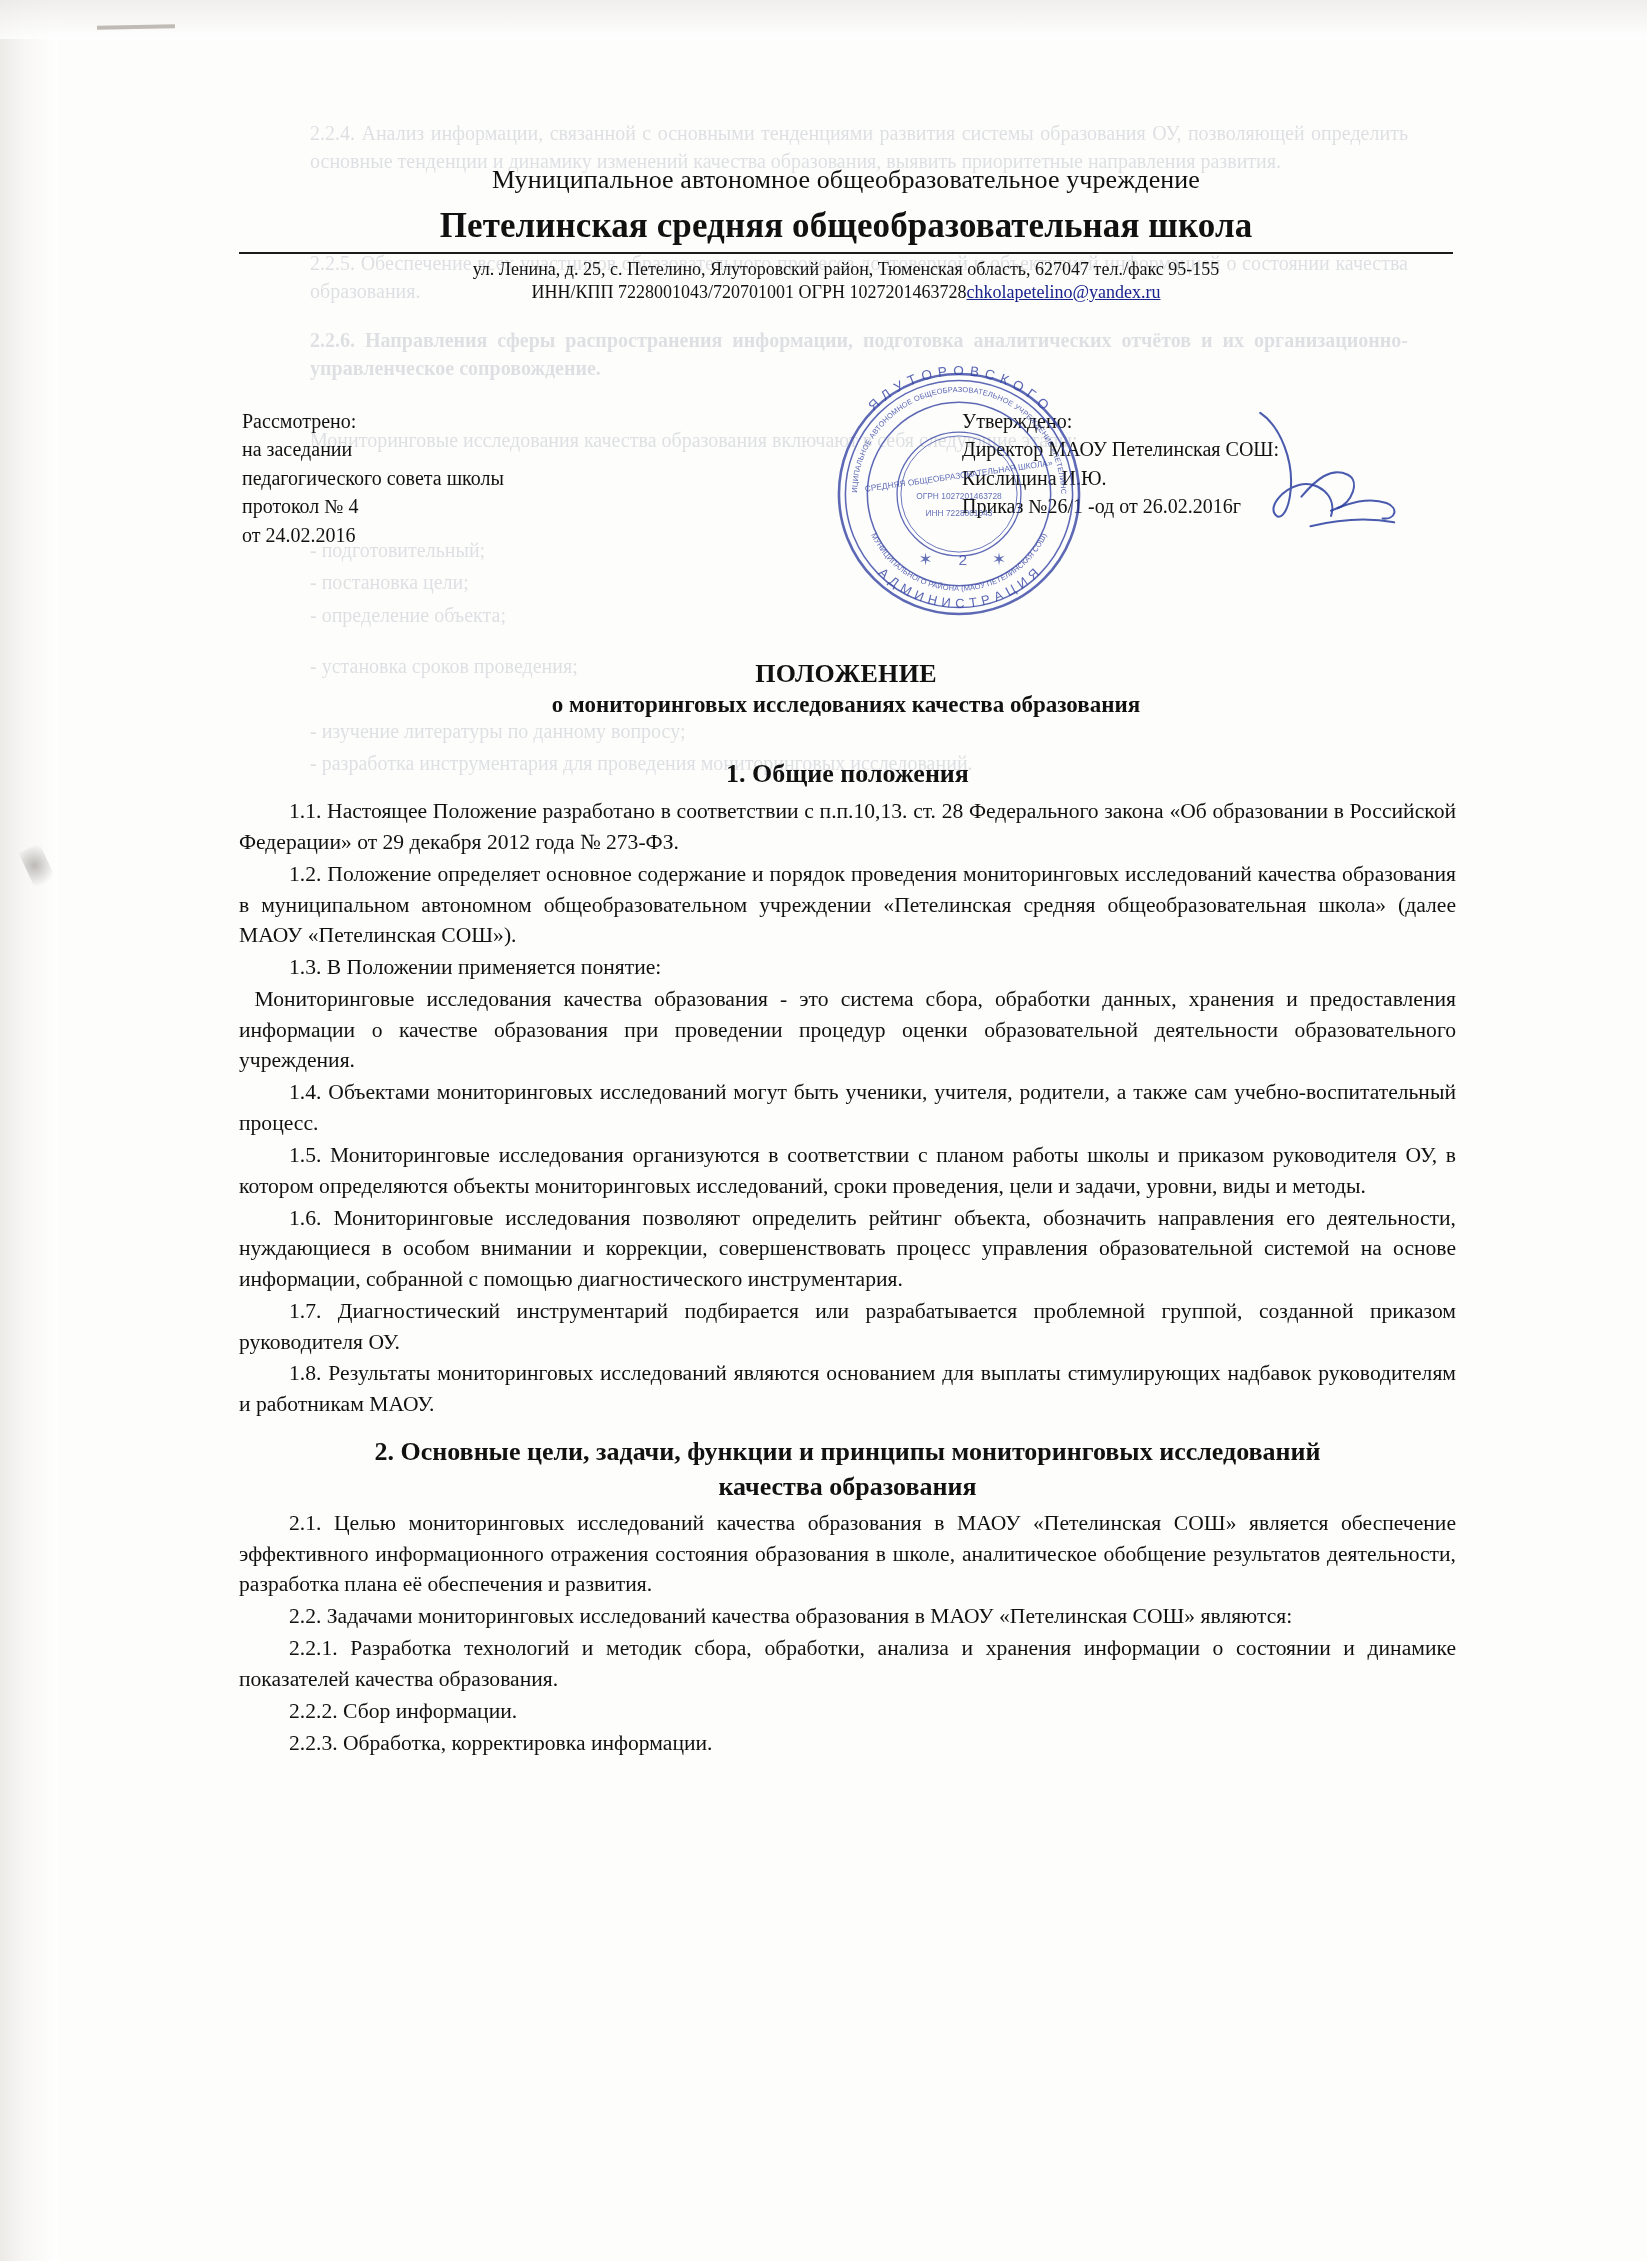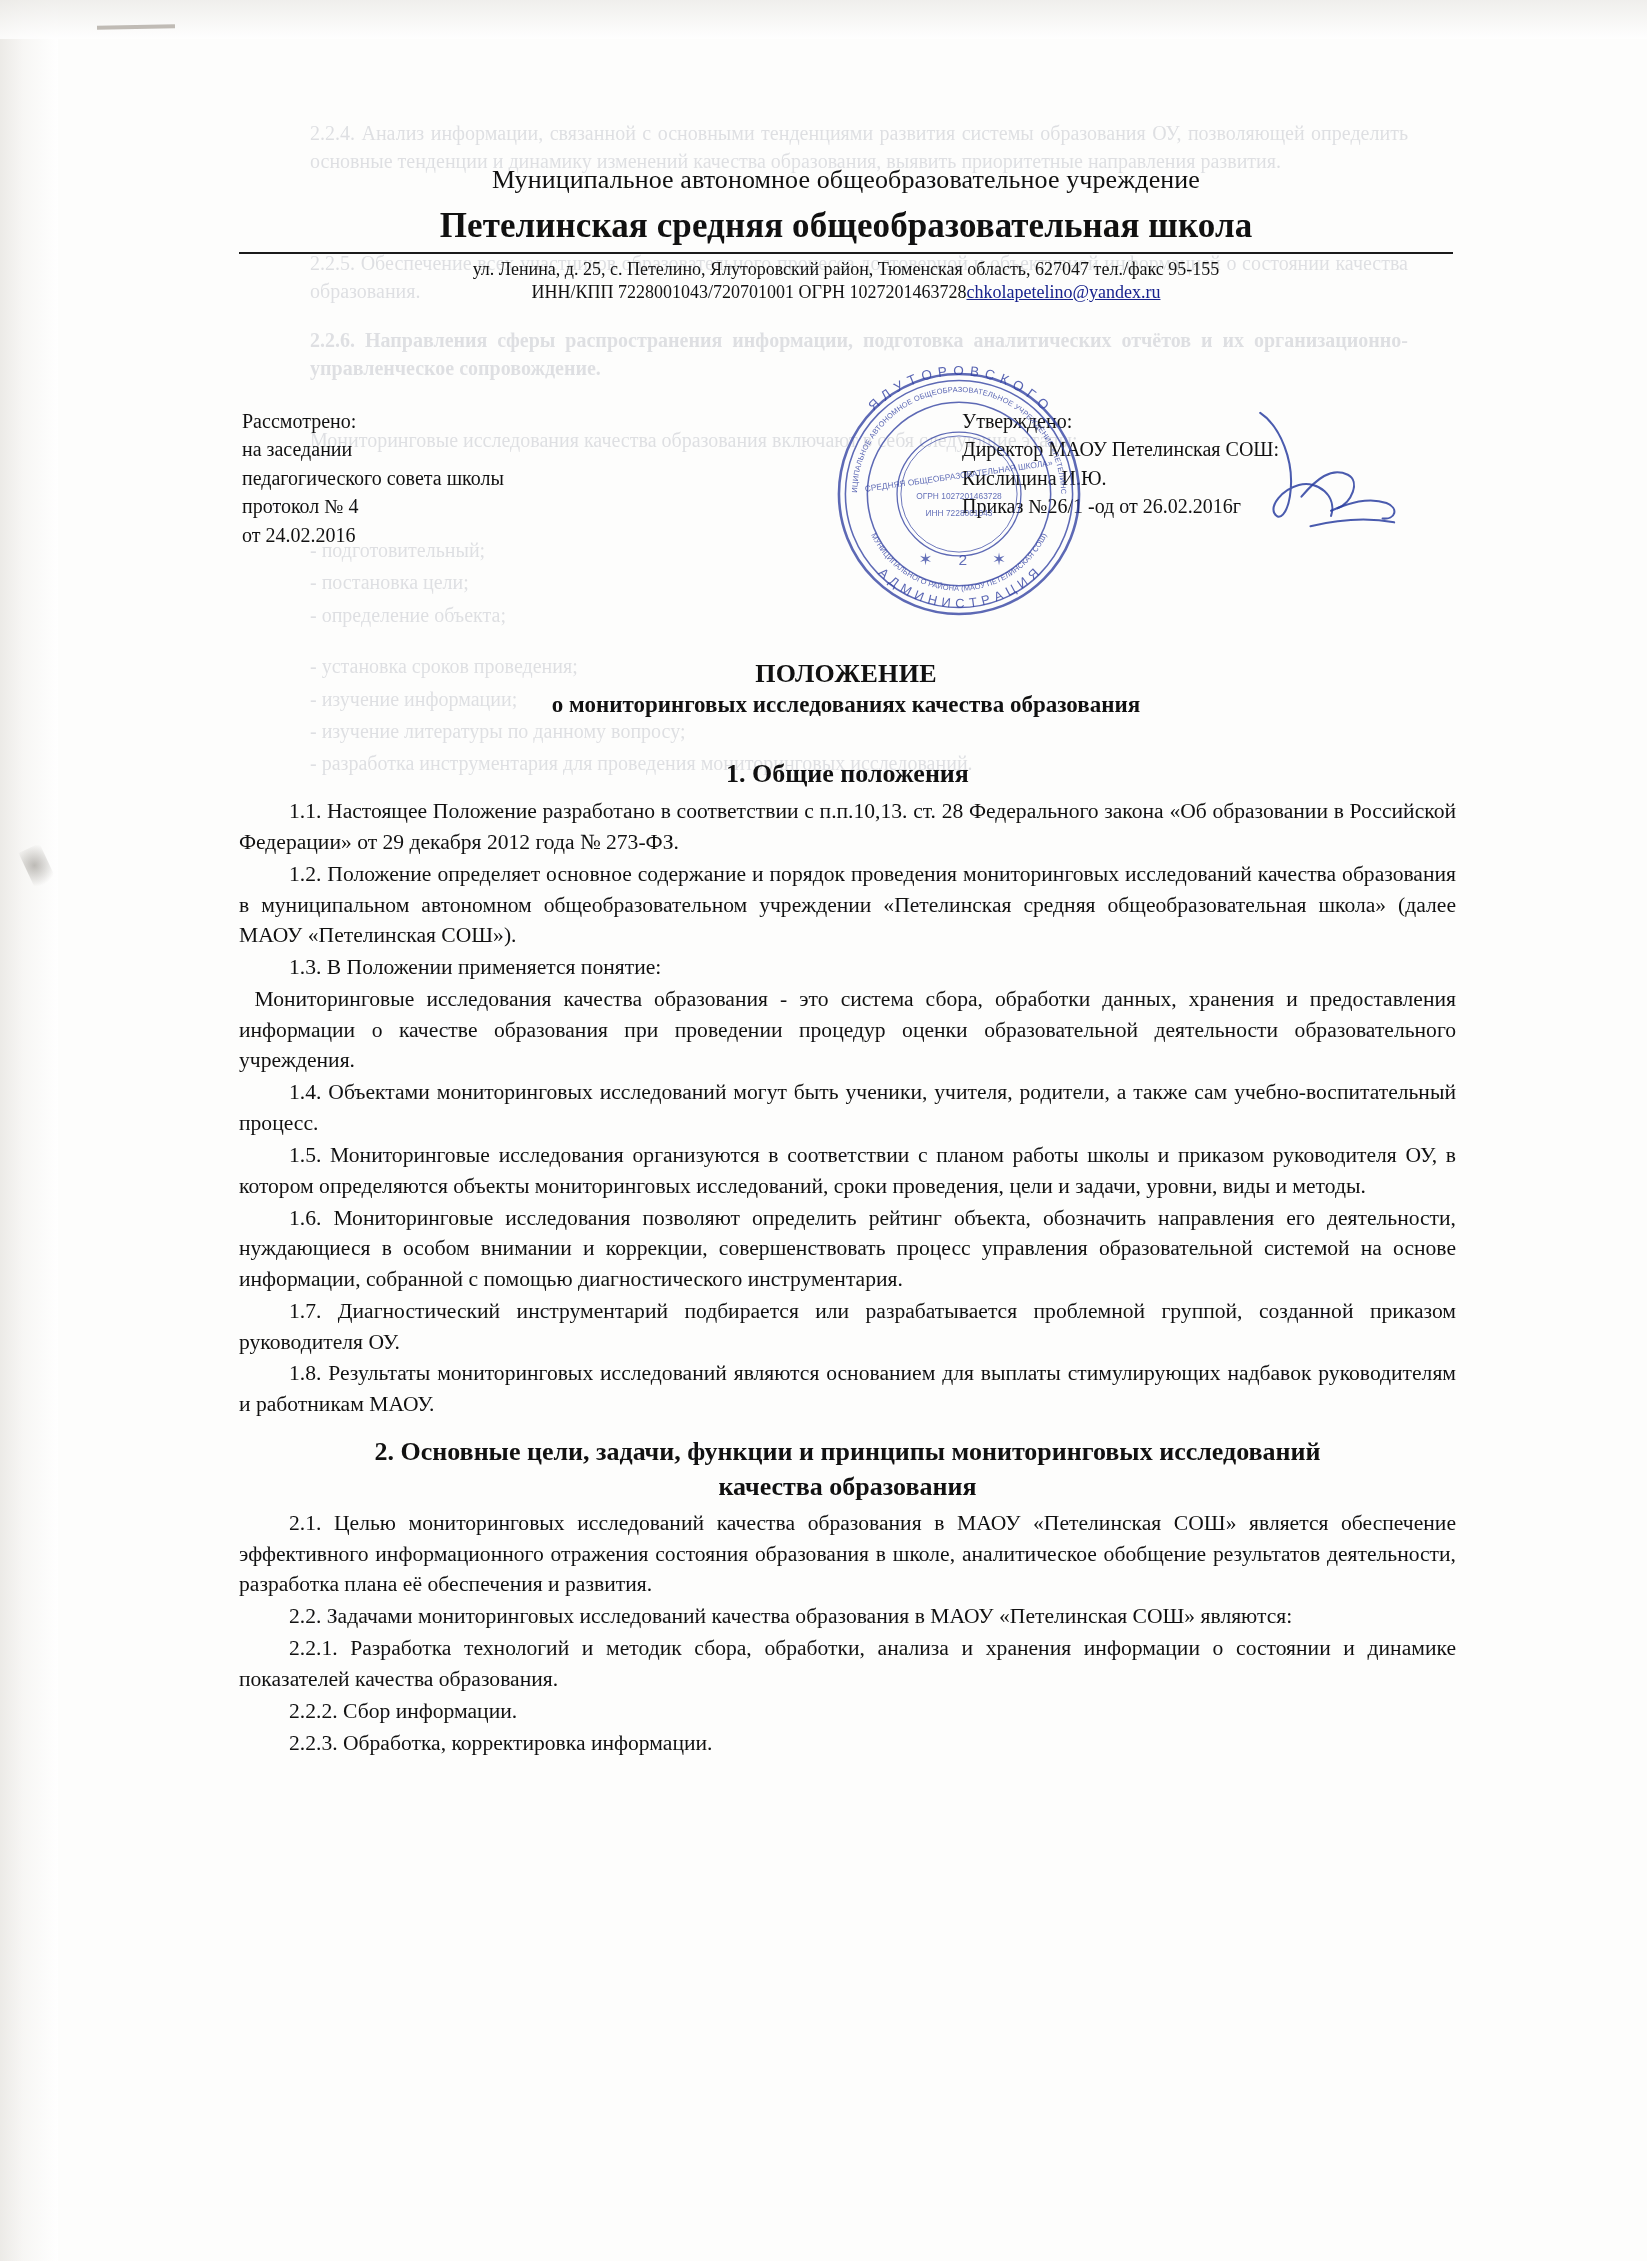--- a/index.html
+++ b/index.html
@@ -197,21 +197,20 @@
   <div class="edge-mark"></div>
 
   <div class="ghost" style="left:310px; top:119px; width:1098px;">2.2.4. Анализ информации, связанной с основными тенденциями развития системы образования ОУ, позволяющей определить основные тенденции и динамику изменений качества образования, выявить приоритетные направления развития.</div>
   <div class="ghost" style="left:310px; top:249px; width:1098px;">2.2.5. Обеспечение всех участников образовательного процесса достоверной и объективной информацией о состоянии качества образования.</div>
   <div class="ghost" style="left:310px; top:326px; width:1098px;font-weight:bold;">2.2.6. Направления сферы распространения информации, подготовка аналитических отчётов и их организационно-управленческое сопровождение.</div>
   <div class="ghost" style="left:310px; top:426px; width:1098px;">Мониторинговые исследования качества образования включают в себя следующие этапы:</div>
   <div class="ghost" style="left:310px; top:536px; width:581px;">- подготовительный;</div>
   <div class="ghost" style="left:310px; top:568px; width:581px;">- постановка цели;</div>
   <div class="ghost" style="left:310px; top:601px; width:581px;">- определение объекта;</div>
   <div class="ghost" style="left:310px; top:652px; width:581px;">- установка сроков проведения;</div>
-  <div class="ghost" style="left:310px; top:685px; width:581px;">- изучение информации;</div>
   <div class="ghost" style="left:310px; top:717px; width:710px;">- изучение литературы по данному вопросу;</div>
   <div class="ghost" style="left:310px; top:749px; width:904px;">- разработка инструментария для проведения мониторинговых исследований.</div>
 
   <div class="content">
 
     <div class="letterhead">
       <div class="lh-line1">Муниципальное автономное общеобразовательное учреждение</div>
       <div class="lh-line2">Петелинская средняя общеобразовательная школа</div>
       <div class="lh-rule"></div>
       <div class="lh-line3">ул. Ленина, д. 25, с. Петелино, Ялуторовский район, Тюменская область, 627047 тел./факс 95-155</div>

